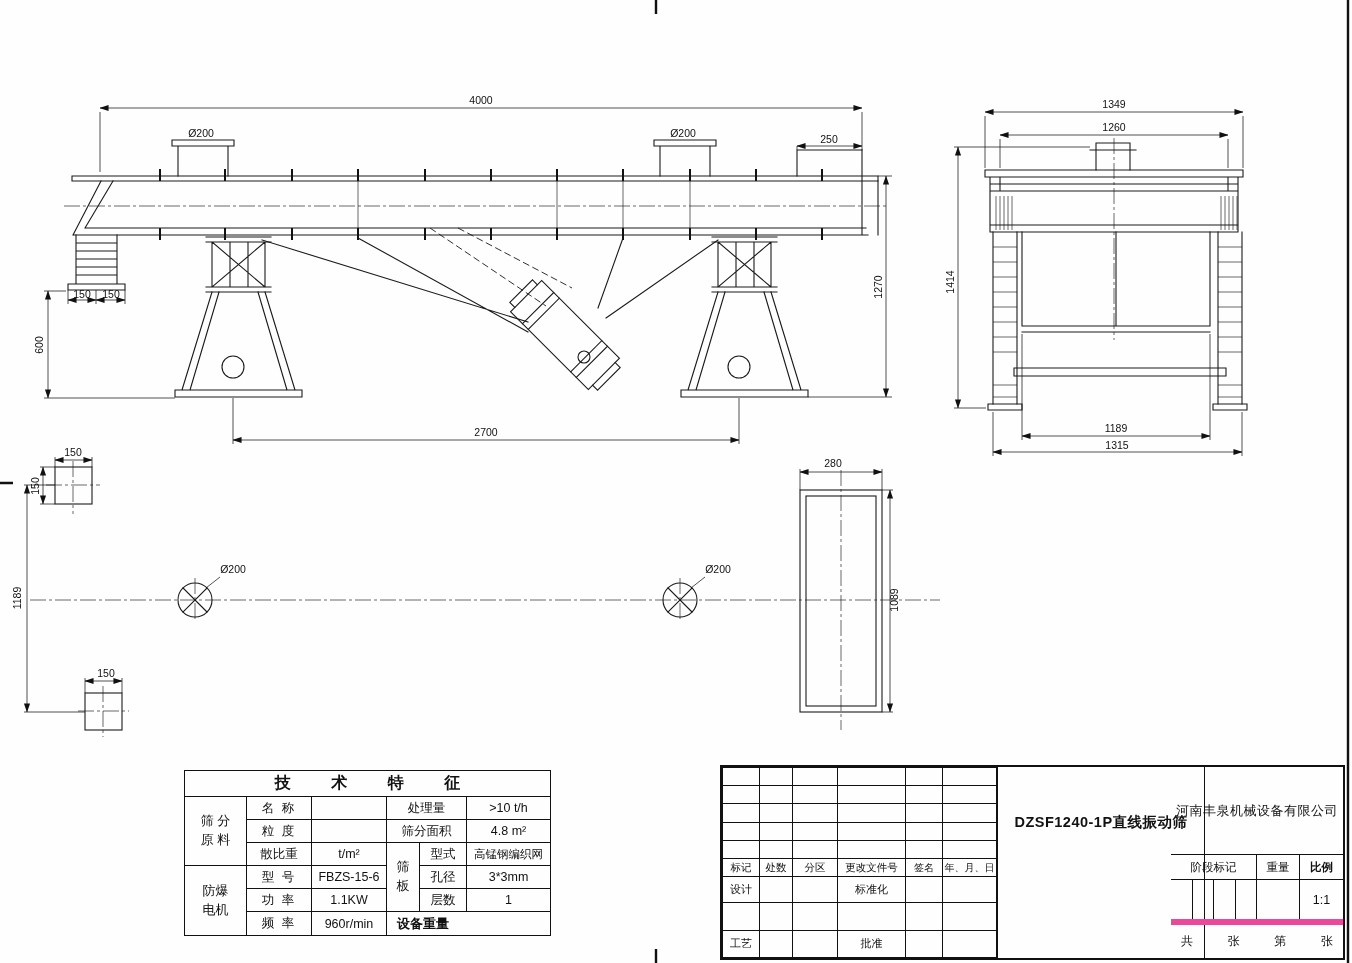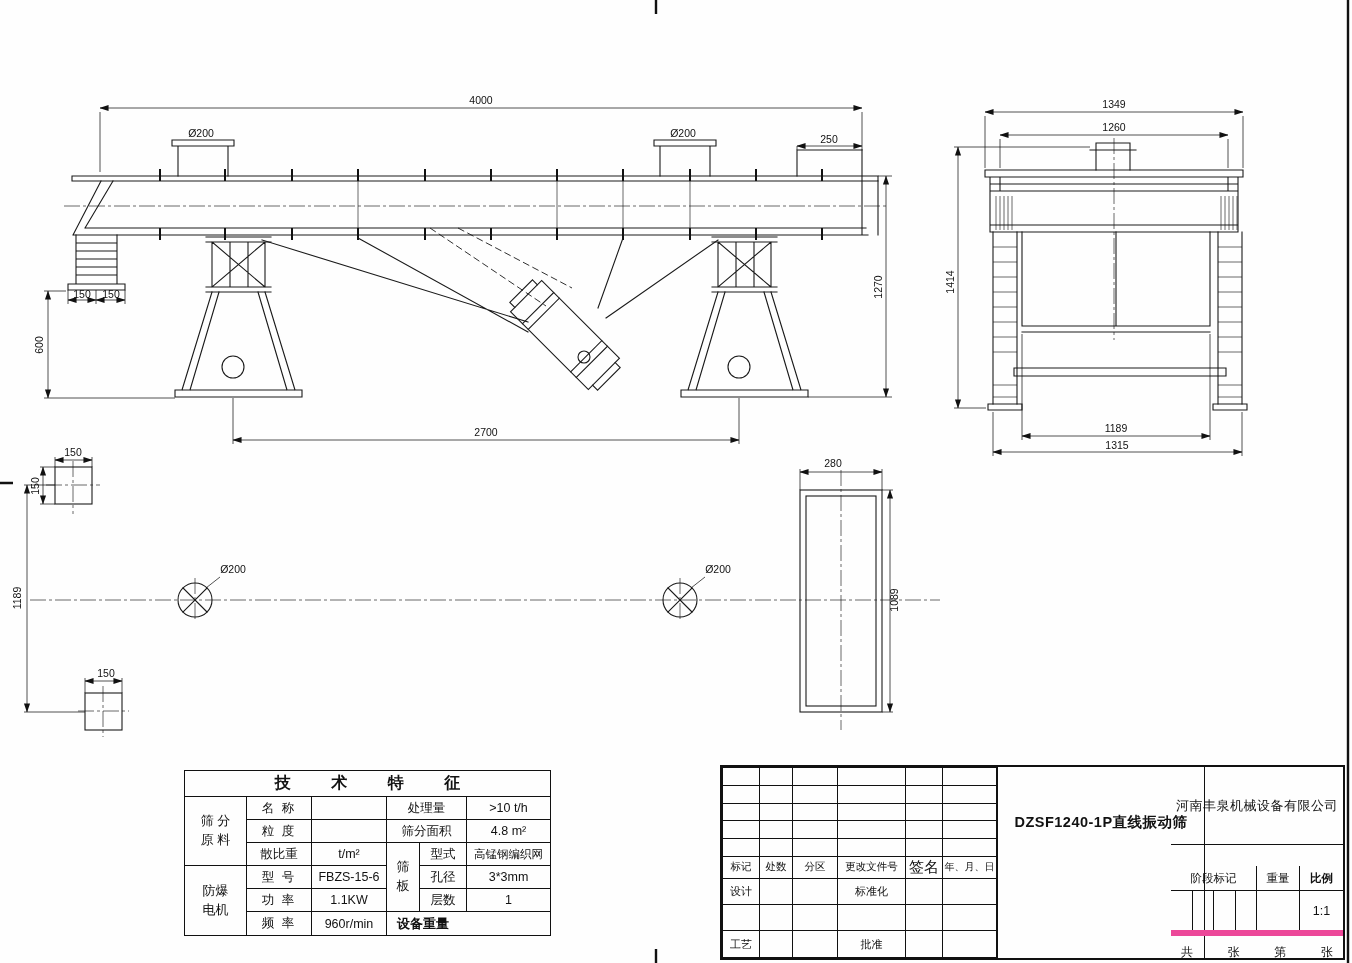--- a/index.html
+++ b/index.html
@@ -24,22 +24,22 @@
   .tech .lbl { letter-spacing:2px; }
   .tech .bold-cell { font-weight:bold; text-align:left; padding-left:10px; font-size:13px; }
   .tech .small { font-size:11.5px; letter-spacing:0; }
 
   .tblock { position:absolute; left:720px; top:765px; width:625px; height:195px; border:2px solid #111; font-size:11.5px; }
   table.rev { position:absolute; left:0; top:0; width:275px; height:191px; border-collapse:collapse; table-layout:fixed; }
   .rev td { border:1px solid #111; text-align:center; vertical-align:middle; padding:0; white-space:nowrap; overflow:hidden; font-size:11px; }
   .prodcell { position:absolute; left:275px; top:0; width:208px; height:191px; border-left:1.6px solid #111; border-right:1.6px solid #111;
               text-align:center; padding-top:46px; font-size:14.5px; font-weight:600; letter-spacing:0.5px; }
   .rightcol { position:absolute; left:449px; top:0; width:172px; height:191px; }
-  .companycell { height:78px; border-bottom:1px solid #111; display:flex; align-items:center; justify-content:center; font-size:13px; letter-spacing:0.5px; }
-  .stagehead { height:25px; display:flex; border-bottom:1px solid #111;margin-top:21px; }
+  .companycell { height:88px; border-bottom:1px solid #111; display:flex; align-items:center; justify-content:center; font-size:13px; letter-spacing:0.5px; }
+  .stagehead { height:25px; display:flex; border-bottom:1px solid #111; }
   .stagehead div { border-right:1px solid #111; display:flex; align-items:center; justify-content:center; }
   .stagehead div:last-child { border-right:none;font-weight:bold; }
   .stagevals { height:45px; display:flex; border-bottom:6px solid #ec4899; }
   .stagevals div { border-right:1px solid #111; display:flex; align-items:center; justify-content:center; font-size:12.5px; }
   .stagevals div:last-child { border-right:none; }
   .sheetrow { height:33px; display:flex; align-items:center; justify-content:space-between; padding:0 10px; font-size:12px; }
 </style>
 </head>
 <body>
 
@@ -298,21 +298,21 @@
             <td></td>
             <td></td>
             <td></td>
             <td></td>
           </tr>
       <tr style="height:16px">
         <td style="font-size:10.5px">标记</td>
         <td style="font-size:10.5px">处数</td>
         <td style="font-size:10.5px">分区</td>
         <td style="font-size:10.5px">更改文件号</td>
-        <td style="font-size:15px">签名</td>
+        <td style="font-size:10px">签名</td>
         <td style="font-size:10px">年、月、日</td>
       </tr>
       <tr style="height:23px">
         <td>设计</td>
             <td></td>
             <td></td>
         <td>标准化</td>
             <td></td>
             <td></td>
       </tr>

